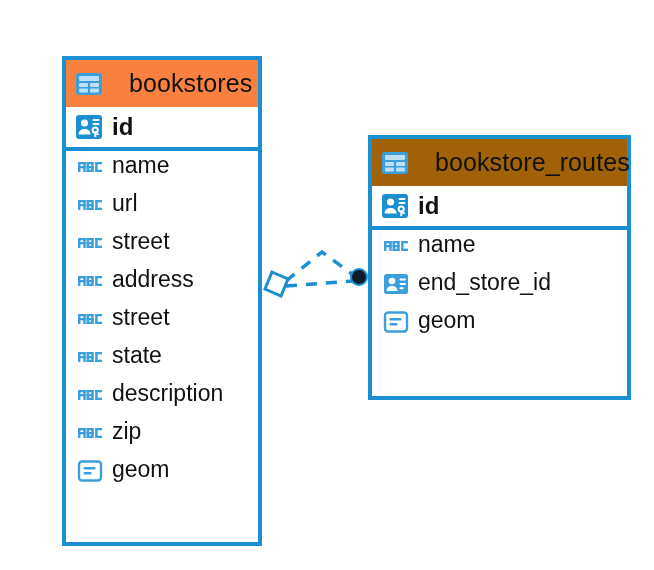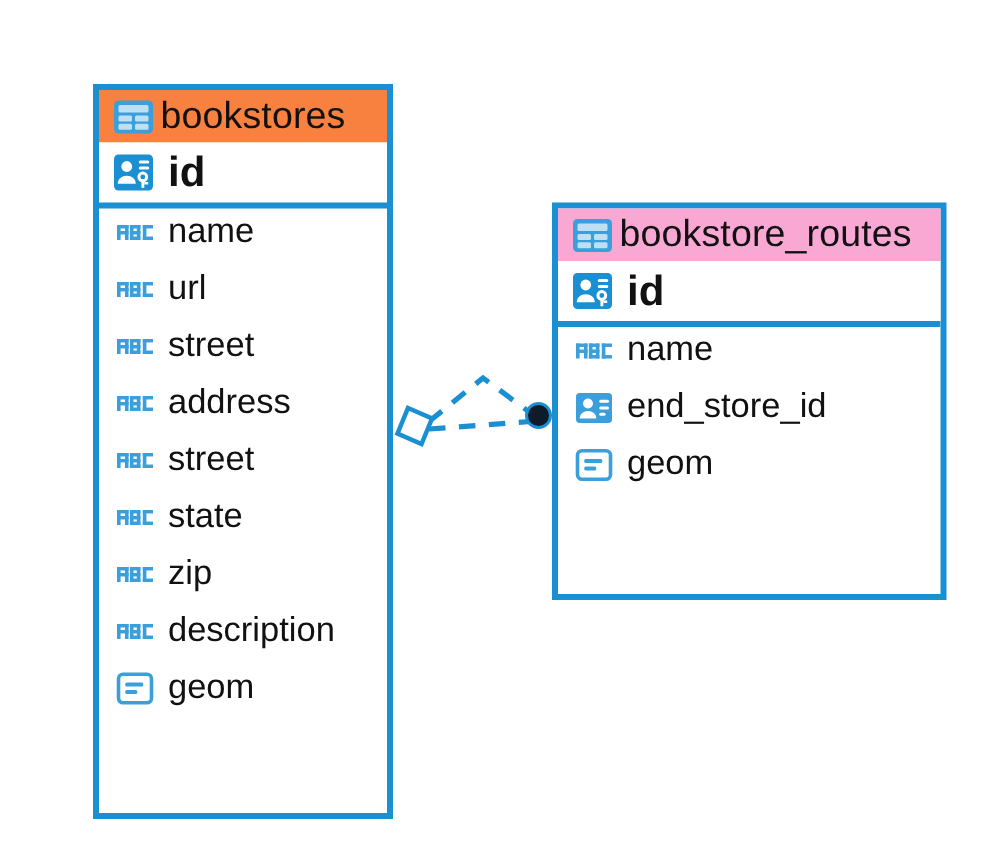--- a/index.html
+++ b/index.html
@@ -25,46 +25,46 @@
     position: absolute;
     box-sizing: border-box;
     border: 4px solid #1a8fd1;
     background: #ffffff;
   }
 
   .entity-header {
     display: flex;
     align-items: center;
     box-sizing: border-box;
-    height: 35px;
+    height: 47px;
     padding-left: 9px;
-    gap: 4px;
+    gap: 26px;
   }
   .entity-header.orange { background: #f9813f; }
-  .entity-header.grey   { background: #f9a8d4; }
+  .entity-header.grey   { background: #a16207; }
 
   .entity-title {
     font-size: 25px;
     color: #111111;
     letter-spacing: 0.1px;
     white-space: nowrap;
   }
 
   .pk-row {
     display: flex;
     align-items: center;
     box-sizing: border-box;
     height: 44px;
     padding-left: 9px;
     gap: 9px;
     border-bottom: 4px solid #1a8fd1;
     background: #ffffff;
   }
   .pk-row .field-label {
-    font-size: 28px;
+    font-size: 24px;
     font-weight: bold;
     color: #111111;
   }
 
   .field-list {
     padding-top: 3px;
     padding-bottom: 4px;
   }
   .field-row {
     display: flex;
@@ -311,43 +311,43 @@
                 <rect x="9.6" y="8" width="7" height="2.3"></rect>
               <rect x="9.6" y="12" width="7" height="2.3"></rect>
                 <rect x="9.6" y="15.7" width="7" height="2.3"></rect>
               <rect x="14.2" y="8" width="2.4" height="10"></rect>
               <rect x="18.2" y="8" width="2.4" height="10"></rect>
                 <rect x="18.2" y="8" width="6.8" height="2.3"></rect>
               <rect x="18.2" y="15.7" width="6.8" height="2.3"></rect>
             </g>
           </svg>
         </span>
+        <span class="field-label">description</span>
+      </div>
+
+      <div class="field-row">
+        <span class="icon icon-abc">
+          <svg viewBox="0 0 26 26">
+            <g fill="#3b9fdb">
+              <rect x="1" y="8" width="2.4" height="10"></rect>
+                <rect x="6.3" y="8" width="2.4" height="10"></rect>
+              <rect x="1" y="8" width="7.7" height="2.3"></rect>
+                <rect x="1" y="12" width="7.7" height="2.3"></rect>
+              <rect x="9.6" y="8" width="2.4" height="10"></rect>
+                <rect x="9.6" y="8" width="7" height="2.3"></rect>
+              <rect x="9.6" y="12" width="7" height="2.3"></rect>
+                <rect x="9.6" y="15.7" width="7" height="2.3"></rect>
+              <rect x="14.2" y="8" width="2.4" height="10"></rect>
+              <rect x="18.2" y="8" width="2.4" height="10"></rect>
+                <rect x="18.2" y="8" width="6.8" height="2.3"></rect>
+              <rect x="18.2" y="15.7" width="6.8" height="2.3"></rect>
+            </g>
+          </svg>
+        </span>
         <span class="field-label">zip</span>
-      </div>
-
-      <div class="field-row">
-        <span class="icon icon-abc">
-          <svg viewBox="0 0 26 26">
-            <g fill="#3b9fdb">
-              <rect x="1" y="8" width="2.4" height="10"></rect>
-                <rect x="6.3" y="8" width="2.4" height="10"></rect>
-              <rect x="1" y="8" width="7.7" height="2.3"></rect>
-                <rect x="1" y="12" width="7.7" height="2.3"></rect>
-              <rect x="9.6" y="8" width="2.4" height="10"></rect>
-                <rect x="9.6" y="8" width="7" height="2.3"></rect>
-              <rect x="9.6" y="12" width="7" height="2.3"></rect>
-                <rect x="9.6" y="15.7" width="7" height="2.3"></rect>
-              <rect x="14.2" y="8" width="2.4" height="10"></rect>
-              <rect x="18.2" y="8" width="2.4" height="10"></rect>
-                <rect x="18.2" y="8" width="6.8" height="2.3"></rect>
-              <rect x="18.2" y="15.7" width="6.8" height="2.3"></rect>
-            </g>
-          </svg>
-        </span>
-        <span class="field-label">description</span>
       </div>
 
       <div class="field-row">
         <span class="icon icon-geom">
           <svg viewBox="0 0 26 26">
             <rect x="2" y="3.5" width="22" height="19" rx="3" fill="#ffffff" stroke="#3b9fdb" stroke-width="2.4"></rect>
             <rect x="6.5" y="9" width="12" height="2.6" rx="1" fill="#3b9fdb"></rect>
             <rect x="6.5" y="14" width="8" height="2.6" rx="1" fill="#3b9fdb"></rect>
           </svg>
         </span>

